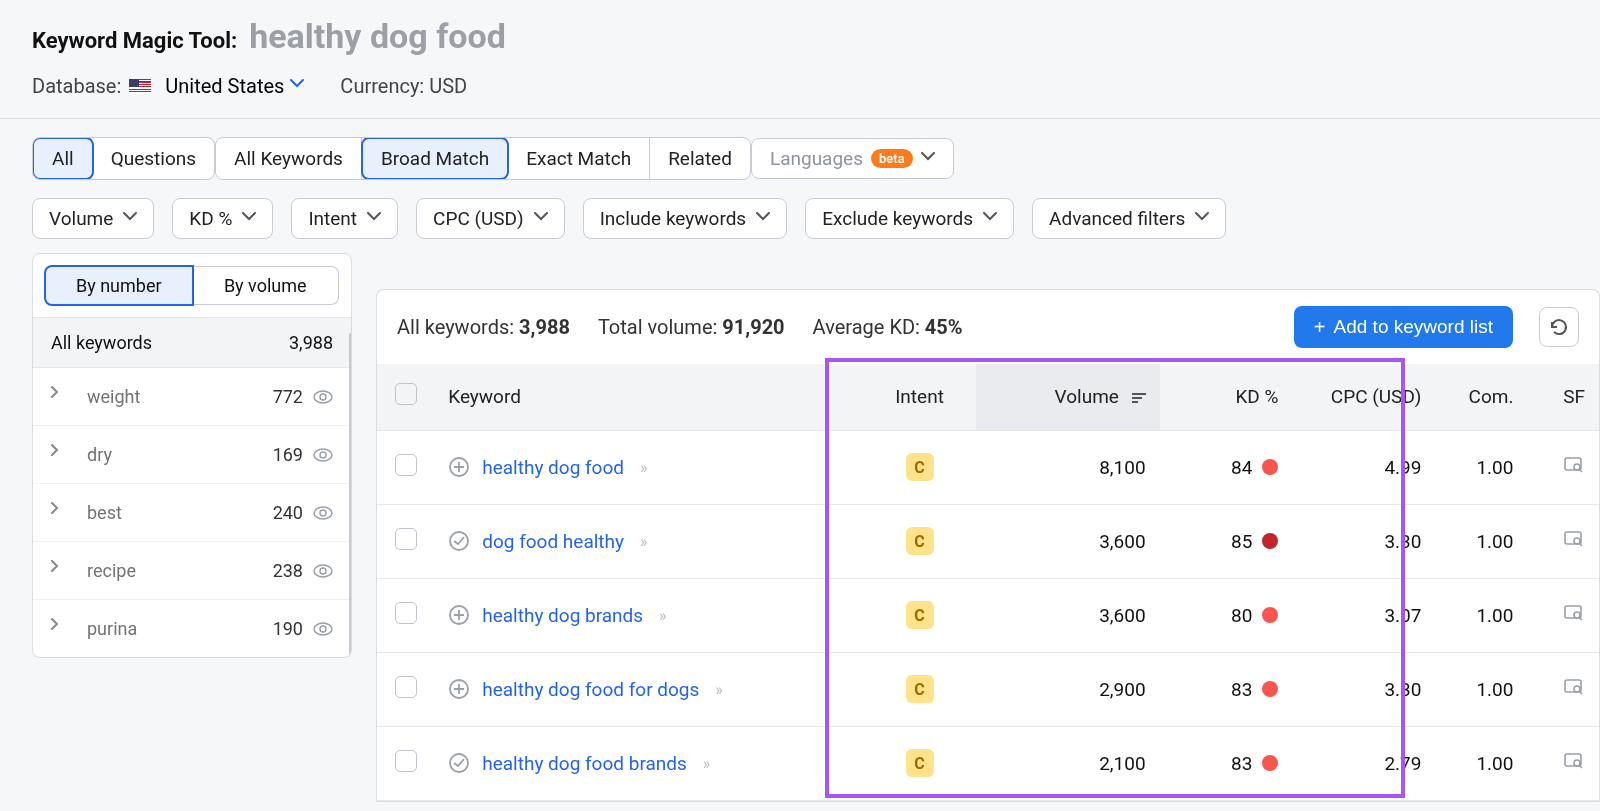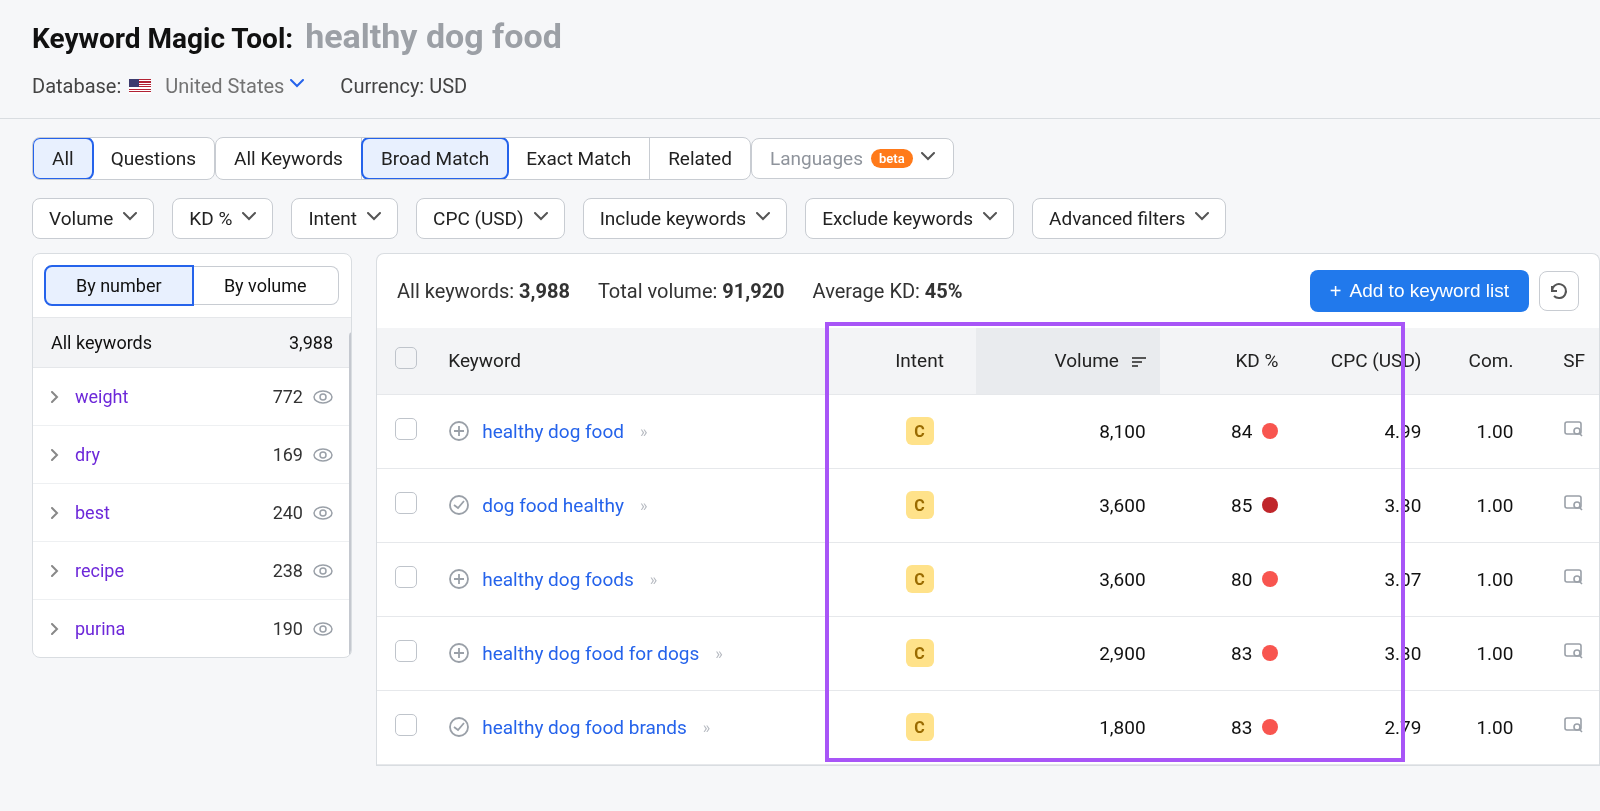--- a/index.html
+++ b/index.html
@@ -6,39 +6,39 @@
   body {
     font-family: -apple-system, BlinkMacSystemFont, "Segoe UI", Roboto, Helvetica, Arial, sans-serif;
     background: #f6f7f9;
     color: #111;
     font-size: 18px;
     width: 1600px;
     overflow: hidden;
   }
   .topbar { padding: 16px 32px 20px 32px; }
   .title-row { display: flex; align-items: baseline; gap: 12px; margin-bottom: 18px; }
-  .title-main { font-size: 28px; font-weight: 700; color: #111; }
+  .title-main { font-size: 22px; font-weight: 700; color: #111; }
   .title-query { font-size: 34px; font-weight: 700; color: #9ca0a6; }
   .subrow { display: flex; align-items: center; gap: 36px; font-size: 20px; }
   .sub-label { color: #444; }
   .flag {
     display: inline-block;
     width: 22px; height: 15px;
     vertical-align: -1px;
     margin-right: 6px;
     background: linear-gradient(to bottom,
       #b22234 0 8%, #fff 8% 16%, #b22234 16% 24%, #fff 24% 32%,
       #b22234 32% 40%, #fff 40% 48%, #b22234 48% 56%, #fff 56% 64%,
       #b22234 64% 72%, #fff 72% 80%, #b22234 80% 88%, #fff 88% 100%);
     position: relative;
   }
   .flag::before {
     content: ""; position: absolute; top:0; left:0; width: 10px; height: 8px; background:#3c3b6e;
   }
-  .db-link { color: #737373; display: inline-flex; align-items: center; gap: 6px; cursor:pointer; }
+  .db-link { color: #000000; display: inline-flex; align-items: center; gap: 6px; cursor:pointer; }
   .chev-down { width: 14px; height: 14px; }
   .chev-down svg, .chev-right svg { display:block; }
   .divider { height: 1px; background: #d9dde1; }
 
   .filterbar { padding: 18px 32px 14px 32px; display:flex; flex-direction:column; gap:18px; }
   .pillrow { display:flex; align-items:center; flex-wrap:wrap; }
   .seggroup { display:inline-flex; border:1px solid #c8ccd2; border-radius:8px; overflow:hidden; background:#fff; }
   .seggroup .seg { padding:8px 18px; font-size:19px; color:#222; border-right:1px solid #c8ccd2; cursor:pointer; display:flex; align-items:center; gap:8px;}
   .seggroup .seg:last-child { border-right:none;text-align:center; }
   .seg.active { background:#e8f0fe; border:2px solid #2563eb; margin:-1px; border-radius:8px; z-index:1; position:relative;}
@@ -55,27 +55,27 @@
   .sidebar { width: 320px; background:#fff; border:1px solid #d9dde1; border-radius:8px; overflow:hidden; position:relative;}
   .scrollhint { position:absolute; right:-6px; top:78px; width:8px; height:700px; background:#c4c8cf; border-radius:4px;}
   .sidetabs { display:flex; padding:12px; gap:0; }
   .sidetabs .seg { flex:1; text-align:center; padding:8px 4px; border:1px solid #c8ccd2; cursor:pointer; font-size:18px;}
   .sidetabs .seg:first-child { border-radius:8px 0 0 8px; }
   .sidetabs .seg:last-child { border-radius:0 8px 8px 0; border-left:none;}
   .sidetabs .seg.active { background:#e8f0fe; border:2px solid #2563eb; }
   .sidehead { display:flex; justify-content:space-between; padding:14px 18px; background:#f3f4f6; border-top:1px solid #e5e7ea; border-bottom:1px solid #e5e7ea; font-size:18px;}
   .siderow { display:flex; align-items:center; justify-content:space-between; padding:18px 18px; border-bottom:1px solid #eef0f2; cursor:pointer;}
   .siderow:last-child { border-bottom:none;}
-  .siderow-left { display:flex; align-items:center; gap:12px; color:#6d28d9;}
+  .siderow-left { display:flex; gap:24px; color:#737373;}
   .siderow-right { display:flex; align-items:center; gap:10px; color:#333;}
   .eye { width:20px; height:20px; }
   .chev-right { width:12px; height:12px; }
 
   .main { flex:1; min-width:0; }
-  .summary { background:#fff; border:1px solid #d9dde1; border-radius:8px 8px 0 0; padding:16px 20px; display:flex; align-items:center; gap:4px; border-bottom:none; }
+  .summary { background:#fff; border:1px solid #d9dde1; border-radius:8px 8px 0 0; padding:16px 20px; display:flex; align-items:center; gap:20px; border-bottom:none;margin-top:36px; }
   .summary-text { display:flex; gap:28px; flex:1; font-size:20px; color:#333;}
   .summary-text b { font-weight:700;}
   .btn-primary { background:#2179ec; color:#fff; border:none; border-radius:8px; padding:10px 20px; font-size:19px; display:inline-flex; align-items:center; gap:8px; cursor:pointer;}
   .plusicon { font-size:20px; line-height:1; }
   .refresh { width:40px; height:40px; border:1px solid #c8ccd2; border-radius:8px; background:#fff; display:flex; align-items:center; justify-content:center; cursor:pointer; margin-left:6px;}
 
   .tablewrap { background:#fff; border:1px solid #d9dde1; border-top:none; border-radius:0; position:relative;}
   table { width:100%; border-collapse:collapse; table-layout:fixed;}
   th, td { border-bottom:1px solid #e6e8eb; padding:0 14px; height:74px; text-align:right; font-size:19px; vertical-align:middle;}
   th { background:#f3f4f6; font-weight:400; color:#222; height:66px;}
@@ -445,21 +445,21 @@
                     <use href="#serp"></use>
                   </svg></span></td>
             </tr>
             <tr>
               <td class="col-chk"><span class="checkbox"></span></td>
               <td class="col-kw">
                 <div class="kwcell">
                   <span class="circ-icon"><svg width="22" height="22" viewBox="0 0 22 22">
                       <use href="#pluscirc"></use>
                     </svg></span>
-                  <a class="kw-link">healthy dog foods</a>
+                  <a class="kw-link">healthy dog brands</a>
                   <span class="kw-chev">»</span>
                 </div>
               </td>
               <td class="col-intent"><span class="intent-badge">C</span></td>
               <td class="col-vol">3,600</td>
               <td class="col-kd"><span class="kd-cell">
                   <span>80</span>
                   <span class="dot r1"></span>
                 </span></td>
               <td class="col-cpc">3.07</td>
@@ -496,21 +496,21 @@
               <td class="col-kw">
                 <div class="kwcell">
                   <span class="circ-icon"><svg width="22" height="22" viewBox="0 0 22 22">
                       <use href="#checkcirc"></use>
                     </svg></span>
                   <a class="kw-link">healthy dog food brands</a>
                   <span class="kw-chev">»</span>
                 </div>
               </td>
               <td class="col-intent"><span class="intent-badge">C</span></td>
-              <td class="col-vol">1,800</td>
+              <td class="col-vol">2,100</td>
               <td class="col-kd"><span class="kd-cell">
                   <span>83</span>
                   <span class="dot r1"></span>
                 </span></td>
               <td class="col-cpc">2.79</td>
               <td class="col-com">1.00</td>
               <td class="col-sf" style="position:relative"><span class="sf-icon"><svg width="22" height="22" viewBox="0 0 22 22">
                     <use href="#serp"></use>
                   </svg></span></td>
             </tr>

